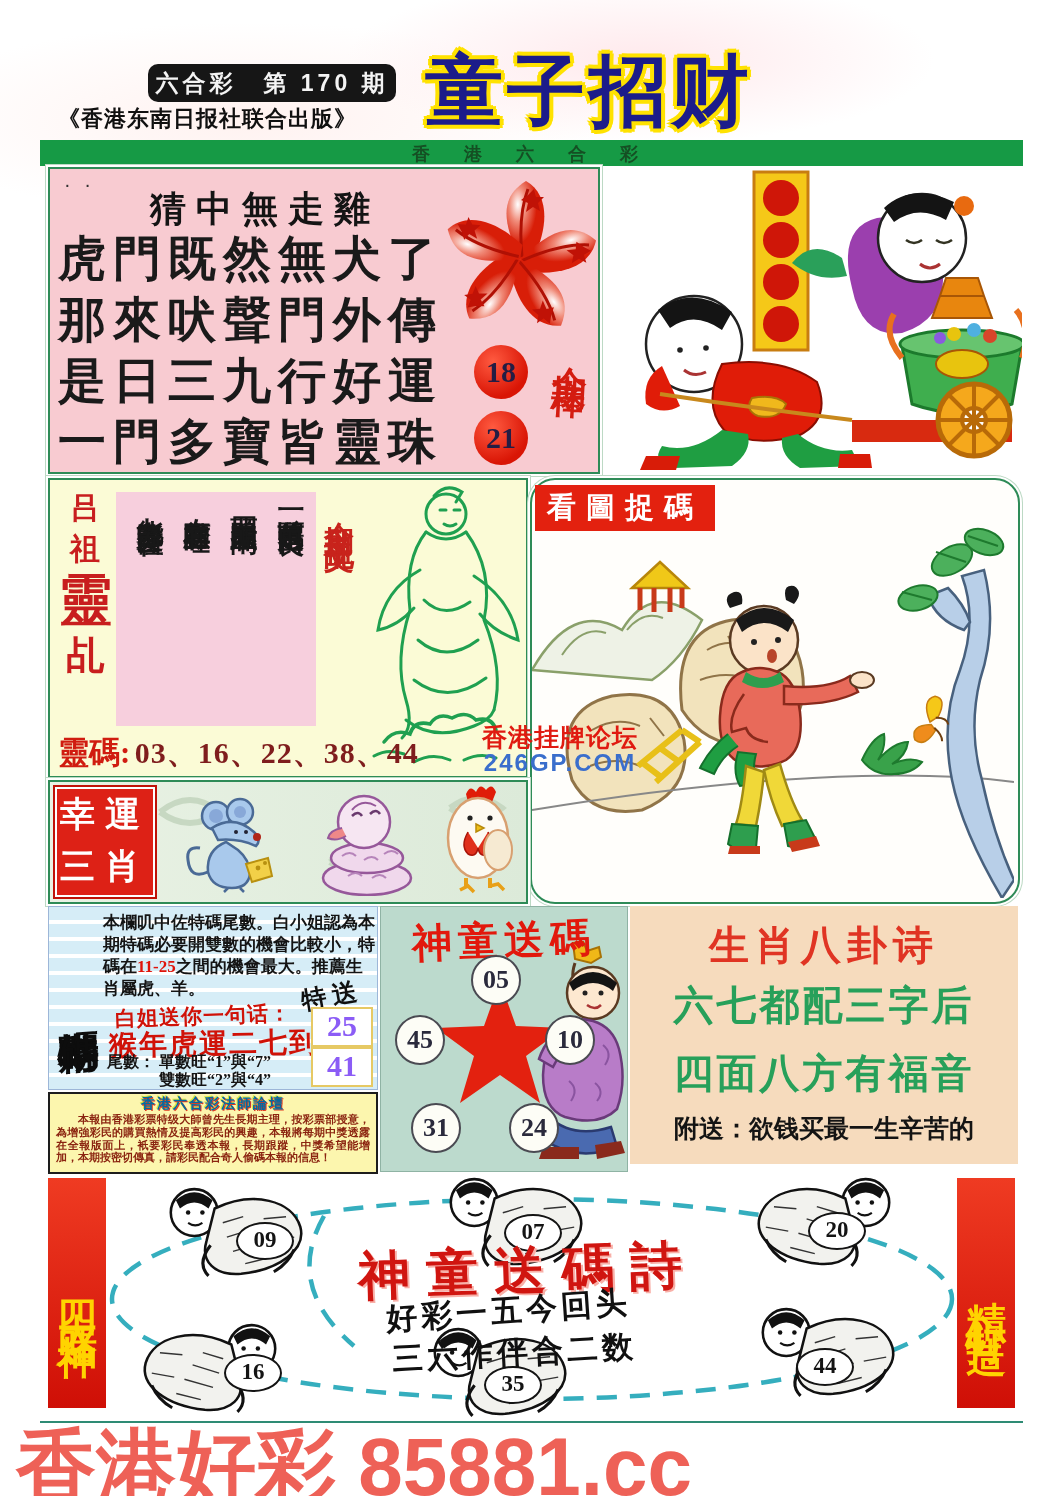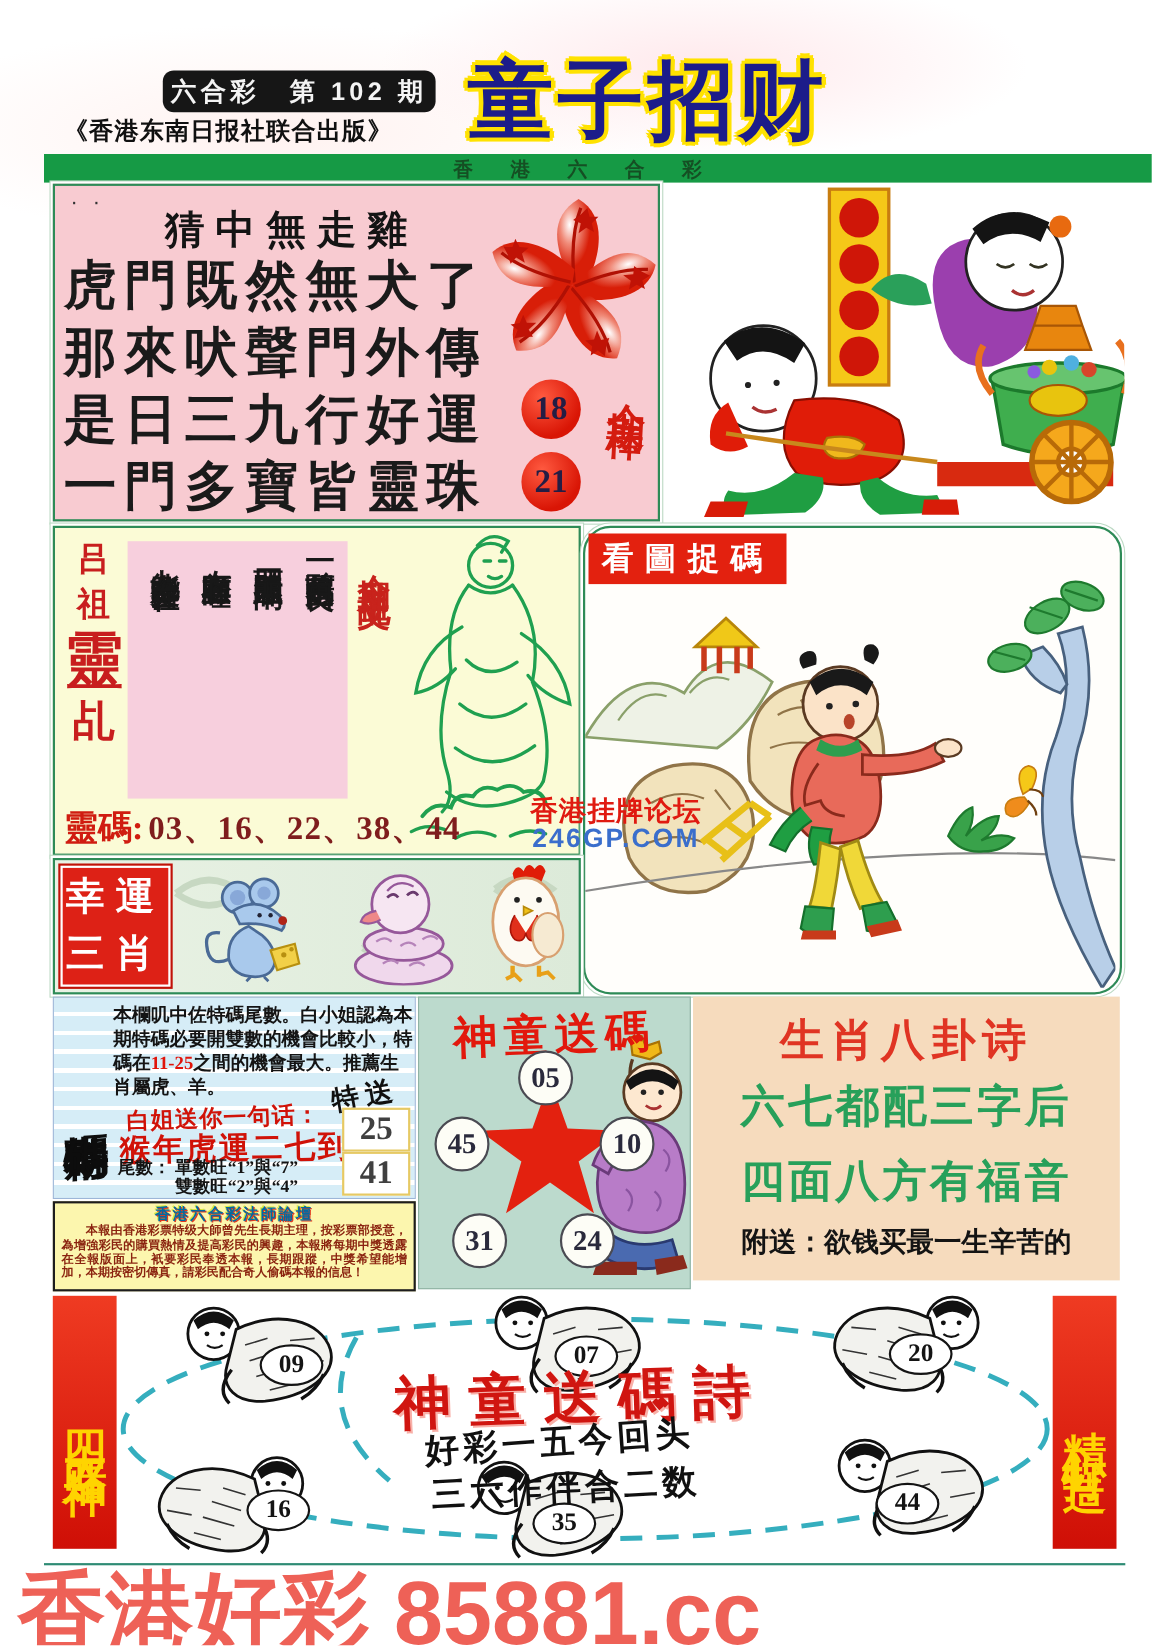--- a/index.html
+++ b/index.html
@@ -16,21 +16,21 @@
   .issue-pill{left:148px;top:64px;width:248px;height:38px;background:#161616;border-radius:10px;
       color:#f4f4f4;font-weight:bold;font-size:23px;line-height:38px;text-align:center;letter-spacing:4px;}
   .publisher{left:58px;top:104px;font-size:22px;font-weight:bold;color:#101010;letter-spacing:1px;}
   .main-title{left:425px;top:40px;width:420px;font-size:78px;font-weight:bold;color:#1c1c8a;
       letter-spacing:4px;font-family:"Liberation Serif",serif;
       text-shadow:-3px -3px 0 #ffe200,3px -3px 0 #ffe200,-3px 3px 0 #ffe200,3px 3px 0 #ffe200,
                   0 -4px 0 #ffe200,0 4px 0 #ffe200,-4px 0 0 #ffe200,4px 0 0 #ffe200;}
   .copyright-box{left:845px;top:48px;width:158px;height:74px;background:#e6201a;border-radius:10px;
       border:2px solid #b80e0a;color:#2b3bd6;font-weight:bold;font-size:25px;text-align:center;
       line-height:35px;letter-spacing:5px;font-family:"Liberation Serif",serif;}
-  .green-bar{left:40px;top:140px;width:983px;height:26px;background:#169a45;padding-left:24px;}
+  .green-bar{left:40px;top:140px;width:983px;height:26px;background:#169a45;}
   .green-bar span{position:absolute;left:372px;top:2px;font-size:18px;font-weight:bold;color:#15421e;
       letter-spacing:34px;opacity:.85;}
 
   
   .poem-panel{left:48px;top:167px;width:548px;height:303px;background:#f8cbd1;}
   .poem-dots{left:14px;top:4px;font-size:20px;color:#333;letter-spacing:4px;}
   .poem-head{left:30px;top:16px;width:370px;text-align:center;font-size:36px;font-weight:bold;color:#141414;
       letter-spacing:10px;font-family:"Liberation Serif",serif;}
   .poem-line{left:8px;width:440px;font-size:48px;font-weight:bold;color:#1a1a1a;letter-spacing:7px;
       font-family:"Liberation Serif",serif;white-space:nowrap;}
@@ -75,21 +75,21 @@
       font-weight:bold;color:#0d0d0d;font-family:"Liberation Serif",serif;transform:skewY(-4deg);}
   .special-para{position:absolute;left:54px;top:5px;width:272px;font-size:17px;line-height:22px;font-weight:bold;
       color:#141414;font-family:"Liberation Serif",serif;}
   .special-red1{position:absolute;left:66px;top:95px;color:#d01208;font-size:21px;font-weight:bold;
       font-family:"Liberation Serif",serif;transform:rotate(-2deg);letter-spacing:1px;}
   .special-red2{position:absolute;left:60px;top:118px;color:#d01208;font-size:28px;font-weight:bold;
       font-family:"Liberation Serif",serif;letter-spacing:2px;transform:rotate(-1deg);}
   .tesong{position:absolute;left:252px;top:72px;font-size:25px;font-weight:bold;color:#101010;
       letter-spacing:6px;font-family:"Liberation Serif",serif;transform:rotate(-10deg);}
   .num-box{position:absolute;left:262px;width:58px;height:36px;background:#fff;border:2px solid #e6c964;
-      color:#404040;font-size:30px;font-weight:bold;text-align:center;line-height:34px;
+      color:#8b5cf6;font-size:30px;font-weight:bold;text-align:center;line-height:34px;
       font-family:"Liberation Serif",serif;}
   .tails{position:absolute;left:58px;top:146px;font-size:16px;line-height:18px;font-weight:bold;color:#141414;
       font-family:"Liberation Serif",serif;}
   .tails .t2{margin-left:52px;}
 
   
   .forum-box{left:48px;top:1092px;width:326px;height:78px;background:#fcf6ae;border:2px solid #1d1d1d;
       box-shadow:0 0 0 2px #fff;}
   .forum-title{text-align:center;font-size:14px;font-weight:bold;color:#0369a1;margin-top:1px;
       letter-spacing:2px;font-family:"Liberation Serif",serif;
@@ -144,21 +144,21 @@
         <circle cx="36" cy="30" r="2.2" fill="#111"></circle>
         <circle cx="50" cy="30" r="2.2" fill="#111"></circle>
         <path d="M36,40 Q43,45 50,40" stroke="#111" stroke-width="2" fill="none"></path>
         <path d="M62,26 C100,8 138,18 146,44 C152,66 126,86 88,90 C62,92 48,78 54,58 Z" fill="#f2f2ee" stroke="#111" stroke-width="2.5"></path>
         <path d="M70,40 l20,-6 M74,54 l26,-8 M80,68 l28,-8 M92,80 l24,-6 M110,36 l22,-2 M118,58 l22,-4" stroke="#333" stroke-width="1.4"></path>
         <path d="M58,62 Q44,80 56,92 M120,88 Q134,80 140,66" stroke="#111" stroke-width="3" fill="none"></path>
       </g>
     </defs>
   </svg>
 
-  <div class="abs issue-pill">六合彩　第 102 期</div>
+  <div class="abs issue-pill">六合彩　第 170 期</div>
   <div class="abs publisher">《香港东南日报社联合出版》</div>
   <div class="abs main-title">童子招财</div>
   <div class="abs green-bar">
     <span>香港六合彩</span>
   </div>
 
   <div class="panel poem-panel">
     <div class="abs poem-dots">· ·</div>
     <div class="abs poem-head">猜中無走雞</div>
     <div class="abs poem-line" style="top:58px">虎門既然無犬了</div>

